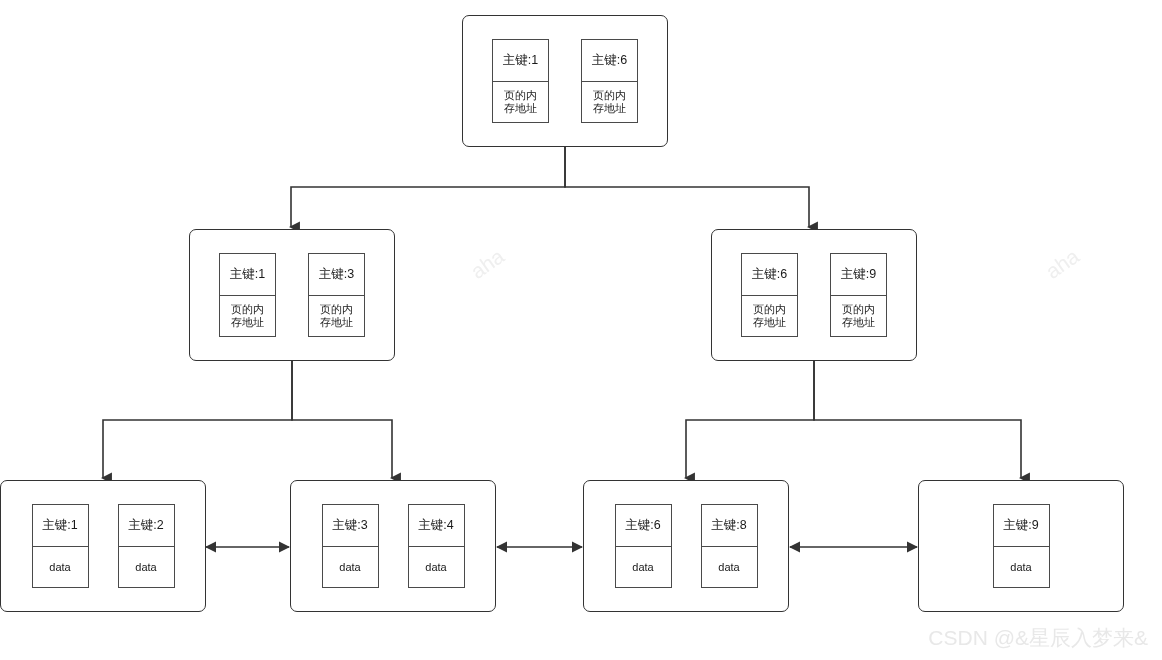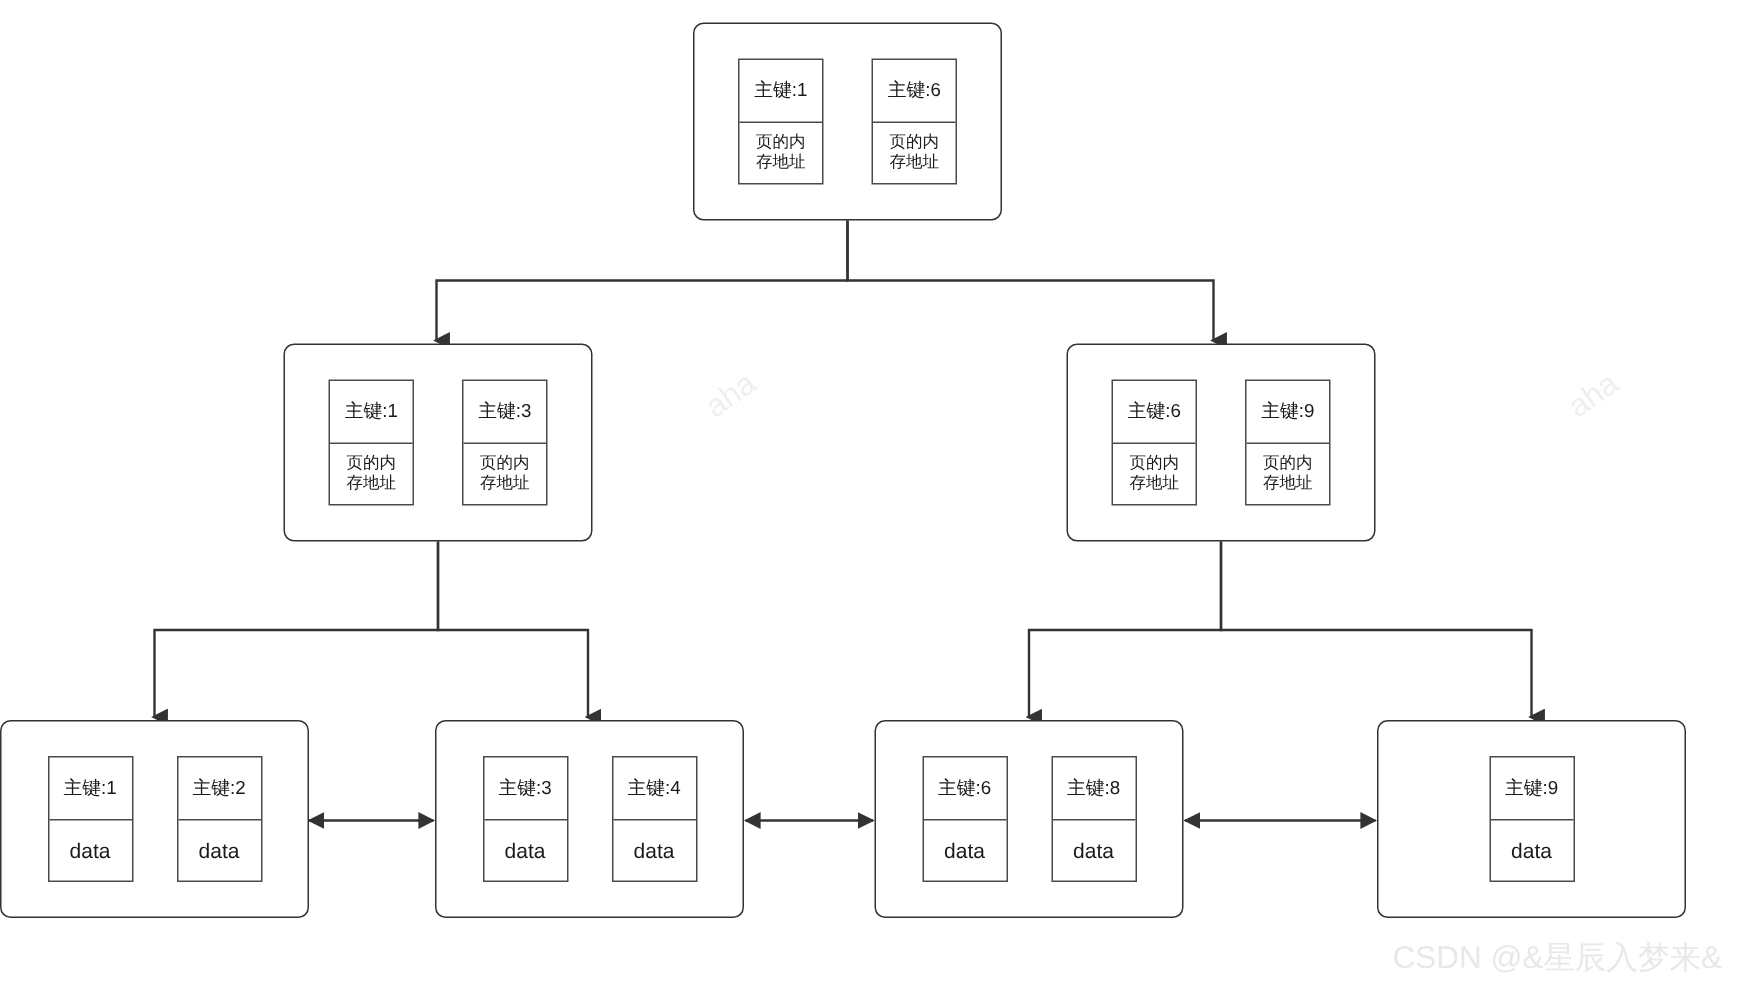--- a/index.html
+++ b/index.html
@@ -82,21 +82,21 @@
   .leaf .cell {
     width: 57px;
     height: 84px;
   }
   .leaf .cell-key {
     height: 42px;
     font-size: 12.5px;
   }
   .leaf .cell-val {
     height: 41px;
-    font-size: 14px;
+    font-size: 11px;
   }
   .leaf .cells {
     gap: 29px;
   }
   .leaf.single .cells {
     gap: 0;
   }
   
   .wm-aha {
     position: absolute;

